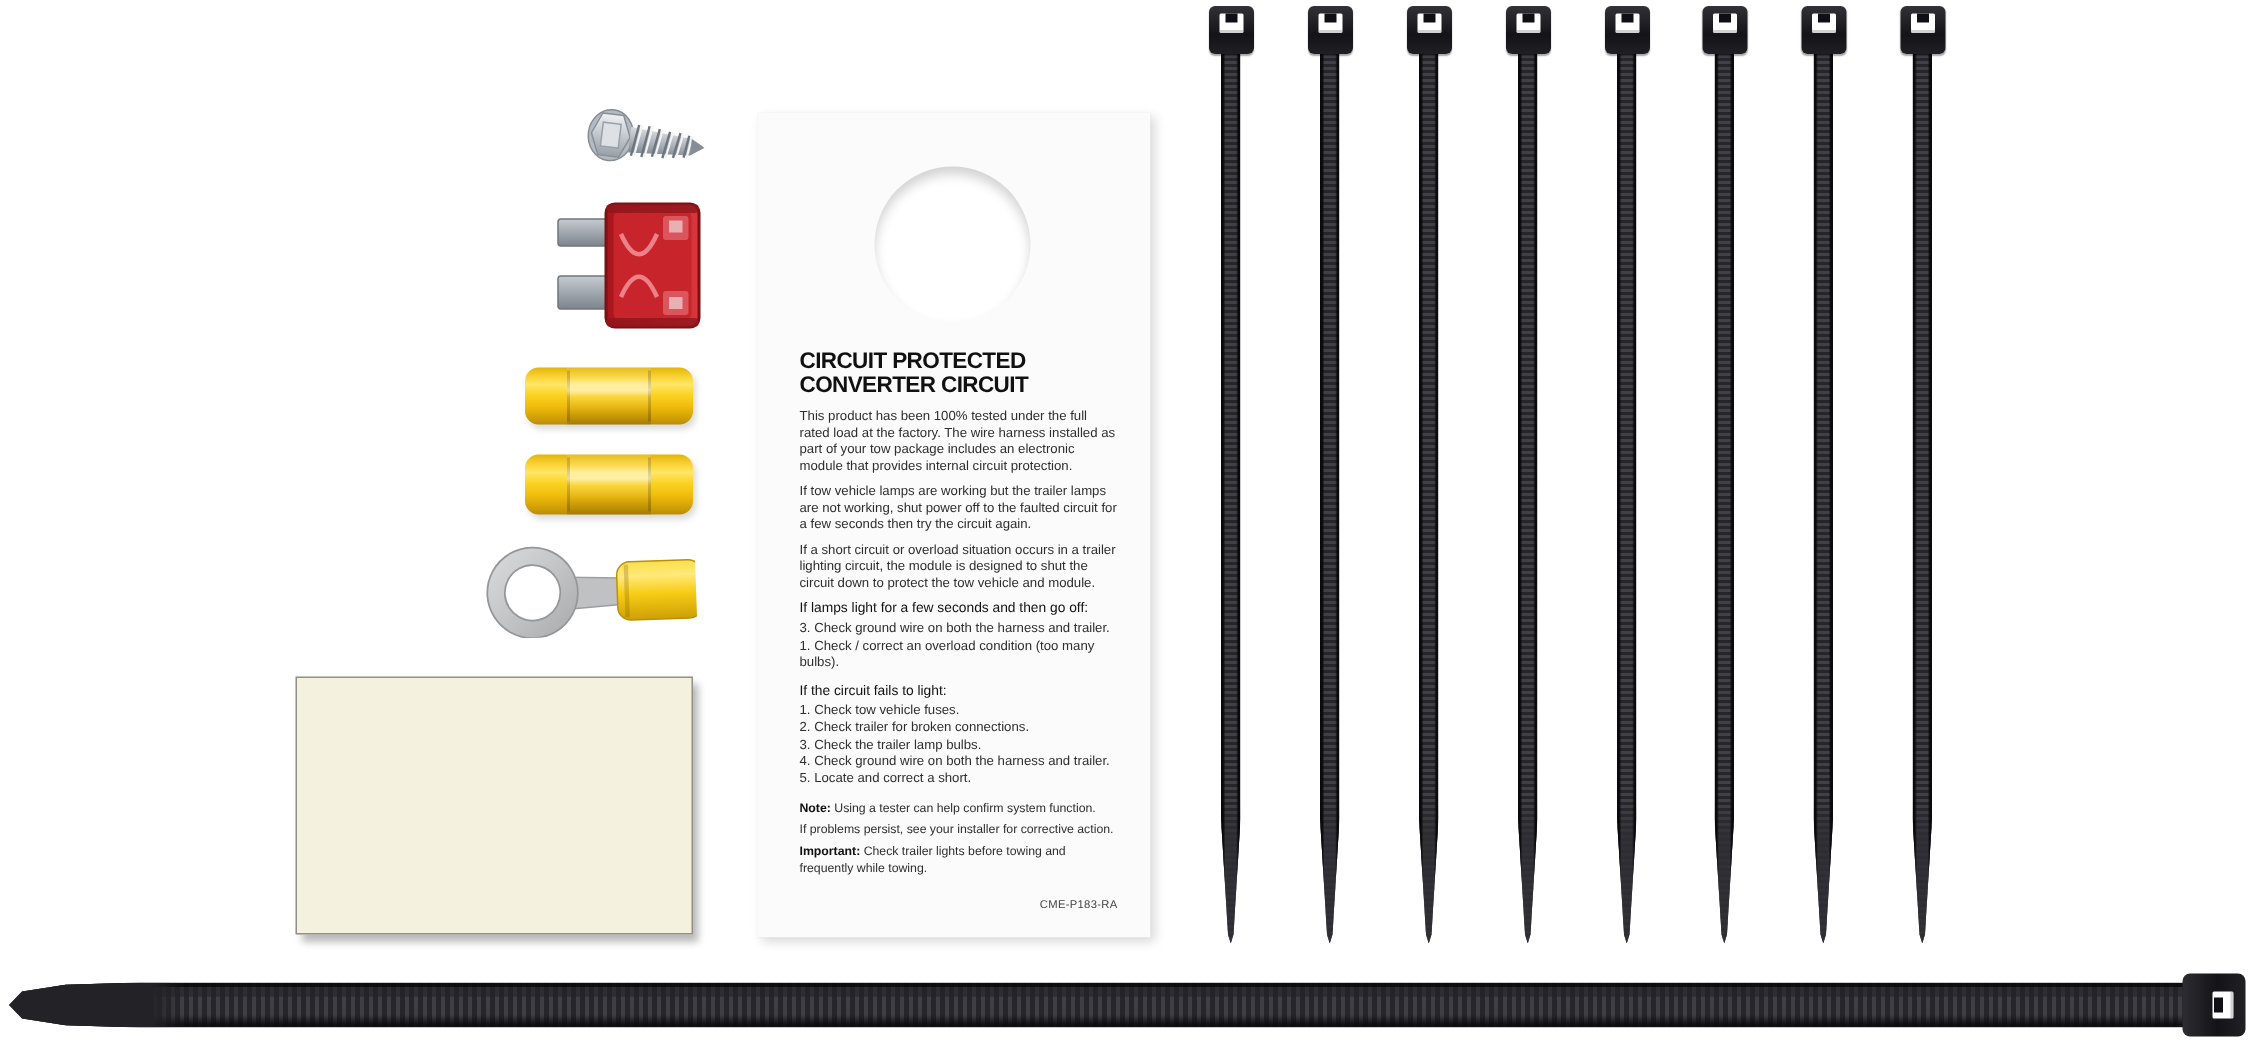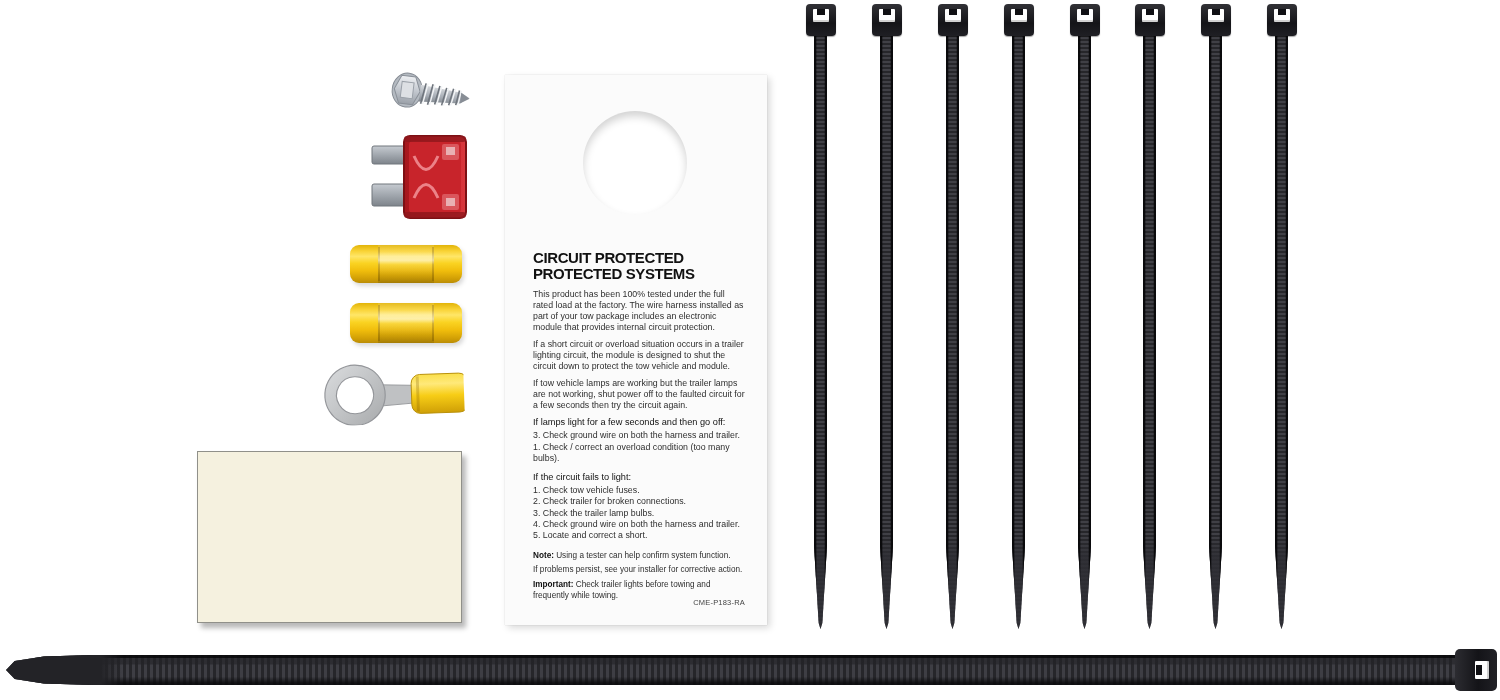--- a/index.html
+++ b/index.html
@@ -14,21 +14,21 @@
   .card{
     left:505px;top:75px;width:262px;height:550px;
     background:#fbfbfb;
     box-shadow:3px 3px 7px rgba(0,0,0,.15), 0 0 1px rgba(0,0,0,.2);
   }
   .card .hole{
     position:absolute;left:78px;top:36px;width:104px;height:104px;border-radius:50%;
     background:#ffffff;
     box-shadow:inset 0 5px 8px rgba(0,0,0,.18), inset 0 -1px 2px rgba(255,255,255,.9);
   }
-  .card-text{position:absolute;left:28px;top:175px;width:212px;color:#1c1c1c;}
+  .card-text{position:absolute;left:28px;top:158px;width:212px;color:#1c1c1c;}
   .card-title{
     font-size:15px;font-weight:bold;letter-spacing:-.4px;line-height:1.08;
     color:#111;margin:0 0 7px 0;
   }
   .card p{margin:0 0 6px 0;font-size:8.8px;line-height:1.24;color:#2e2e2e;}
   .card .sec-head{font-size:9.2px;font-weight:normal;color:#111;margin:7px 0 3px 0;}
   .card ol{margin:0;padding:0;list-style:none;}
   .card ol li{font-size:8.8px;line-height:1.3;color:#2e2e2e;}
   .card .fine{font-size:8.2px;line-height:1.3;margin:0 0 4px 0;color:#2e2e2e;}
   .card .fine b{color:#111;text-align:right;}
@@ -213,25 +213,25 @@
   </g>
 </svg>
 
 <div class="abs pad"></div>
 
 <div class="abs card">
   <div class="hole"></div>
   <div class="card-text">
     <div class="card-title">
       <div>CIRCUIT PROTECTED</div>
-      <div>PROTECTED SYSTEMS</div>
+      <div>CONVERTER CIRCUIT</div>
     </div>
     <p>This product has been 100% tested under the full rated load at the factory. The wire harness installed as part of your tow package includes an electronic module that provides internal circuit protection.</p>
+    <p>If tow vehicle lamps are working but the trailer lamps are not working, shut power off to the faulted circuit for a few seconds then try the circuit again.</p>
     <p>If a short circuit or overload situation occurs in a trailer lighting circuit, the module is designed to shut the circuit down to protect the tow vehicle and module.</p>
-    <p>If tow vehicle lamps are working but the trailer lamps are not working, shut power off to the faulted circuit for a few seconds then try the circuit again.</p>
 
     <div class="sec-head">If lamps light for a few seconds and then go off:</div>
     <ol>
       <li>3. Check ground wire on both the harness and trailer.</li>
       <li>1. Check / correct an overload condition (too many bulbs).</li>
     </ol>
 
     <div class="sec-head">If the circuit fails to light:</div>
     <ol>
       <li>1. Check tow vehicle fuses.</li>

